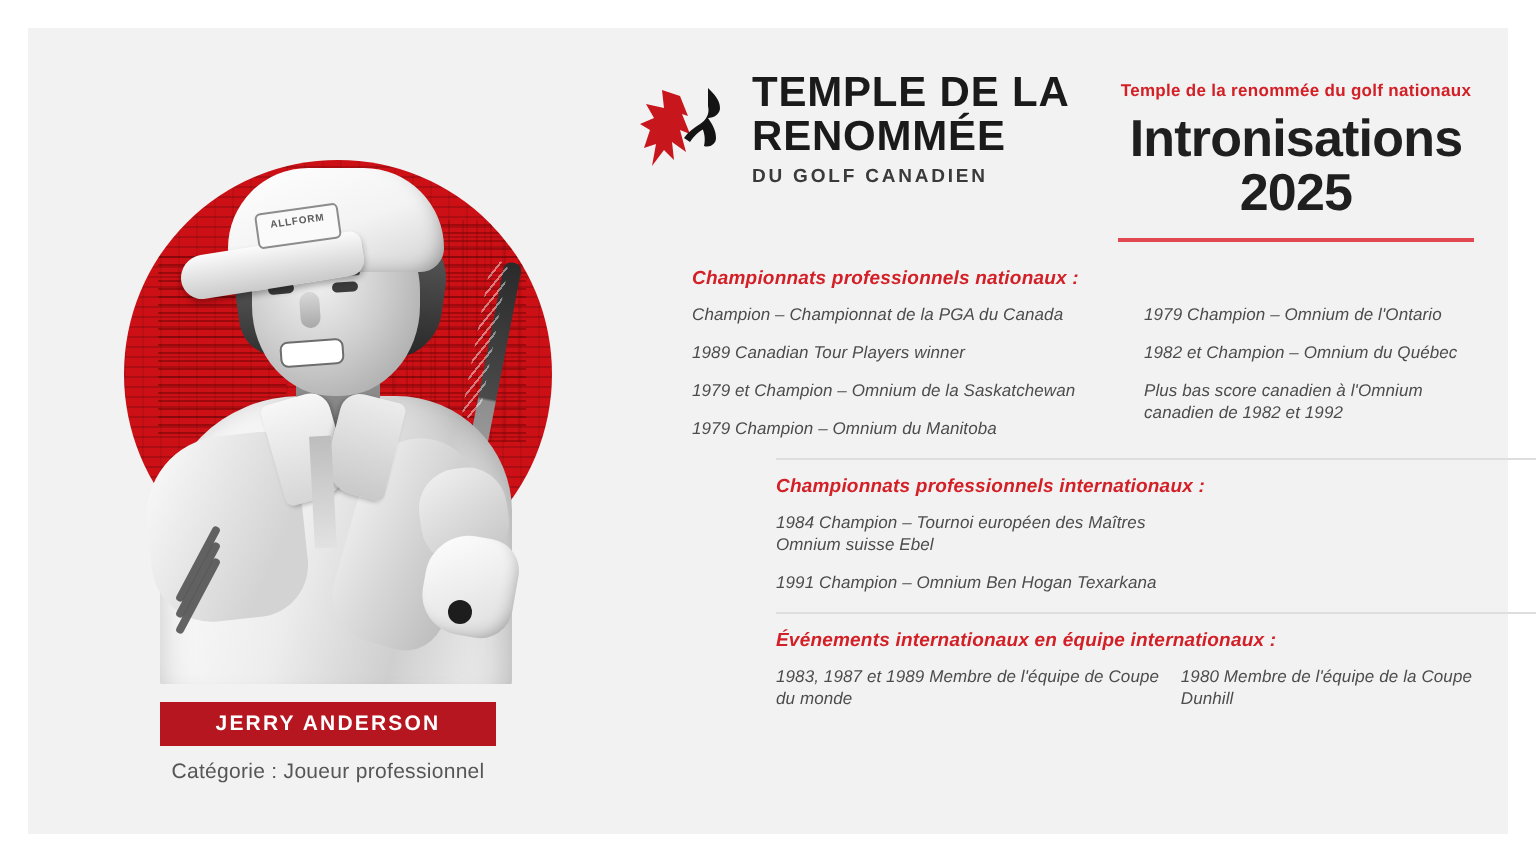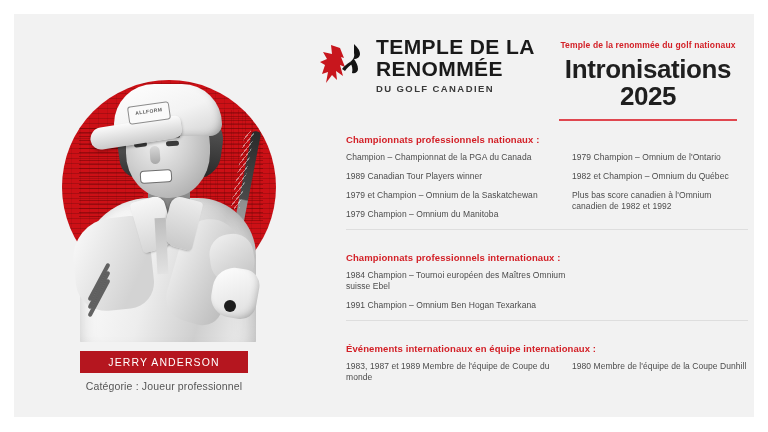--- a/index.html
+++ b/index.html
@@ -169,21 +169,21 @@
   }
   .g-buttoncuff{
     position:absolute;left:200px;top:278px;width:12px;height:12px;
     background:#1d1d1d;border-radius:50%;
   }
 
   
   .name-badge{
     position:absolute;left:66px;top:337px;width:168px;height:22px;
     background:#b5161f;color:#ffffff;
-    font-size:10.5px;font-weight:400;letter-spacing:1.1px;
+    font-size:10.5px;font-weight:700;letter-spacing:1.1px;
     display:flex;align-items:center;justify-content:center;
   }
   .category-line{
     position:absolute;left:0;top:366px;width:300px;text-align:center;
     font-size:10.5px;color:#565656;letter-spacing:.15px;
   }
 
   
   .right-panel{position:absolute;left:300px;top:0;width:440px;height:403px;}
 
@@ -203,22 +203,22 @@
   }
   .big-title{
     font-size:26px;font-weight:700;color:#1f1f1f;letter-spacing:-.4px;line-height:27px;
     margin-top:5px;
   }
   .title-rule{
     margin:9px auto 0;width:178px;height:1.5px;background:#e0474f;
   }
 
   .sections{position:absolute;left:32px;top:120px;width:402px;}
-  .section{position:relative;}
-  .section + .section{margin-top:9px;padding-top:23px;}
+  .section{position:relative;font-style:italic;}
+  .section + .section{margin-top:9px;padding-top:9px;margin-left:42px;}
   .section + .section::before{
     content:"";position:absolute;left:0;top:0;width:402px;height:1px;background:#dedede;
   }
   .sec-head{
     font-size:9.5px;font-weight:700;color:#d32027;letter-spacing:.1px;margin-bottom:7px;
   }
   .cols{display:flex;}
   .col{width:226px;}
   .col.right{width:176px;}
   .item{

